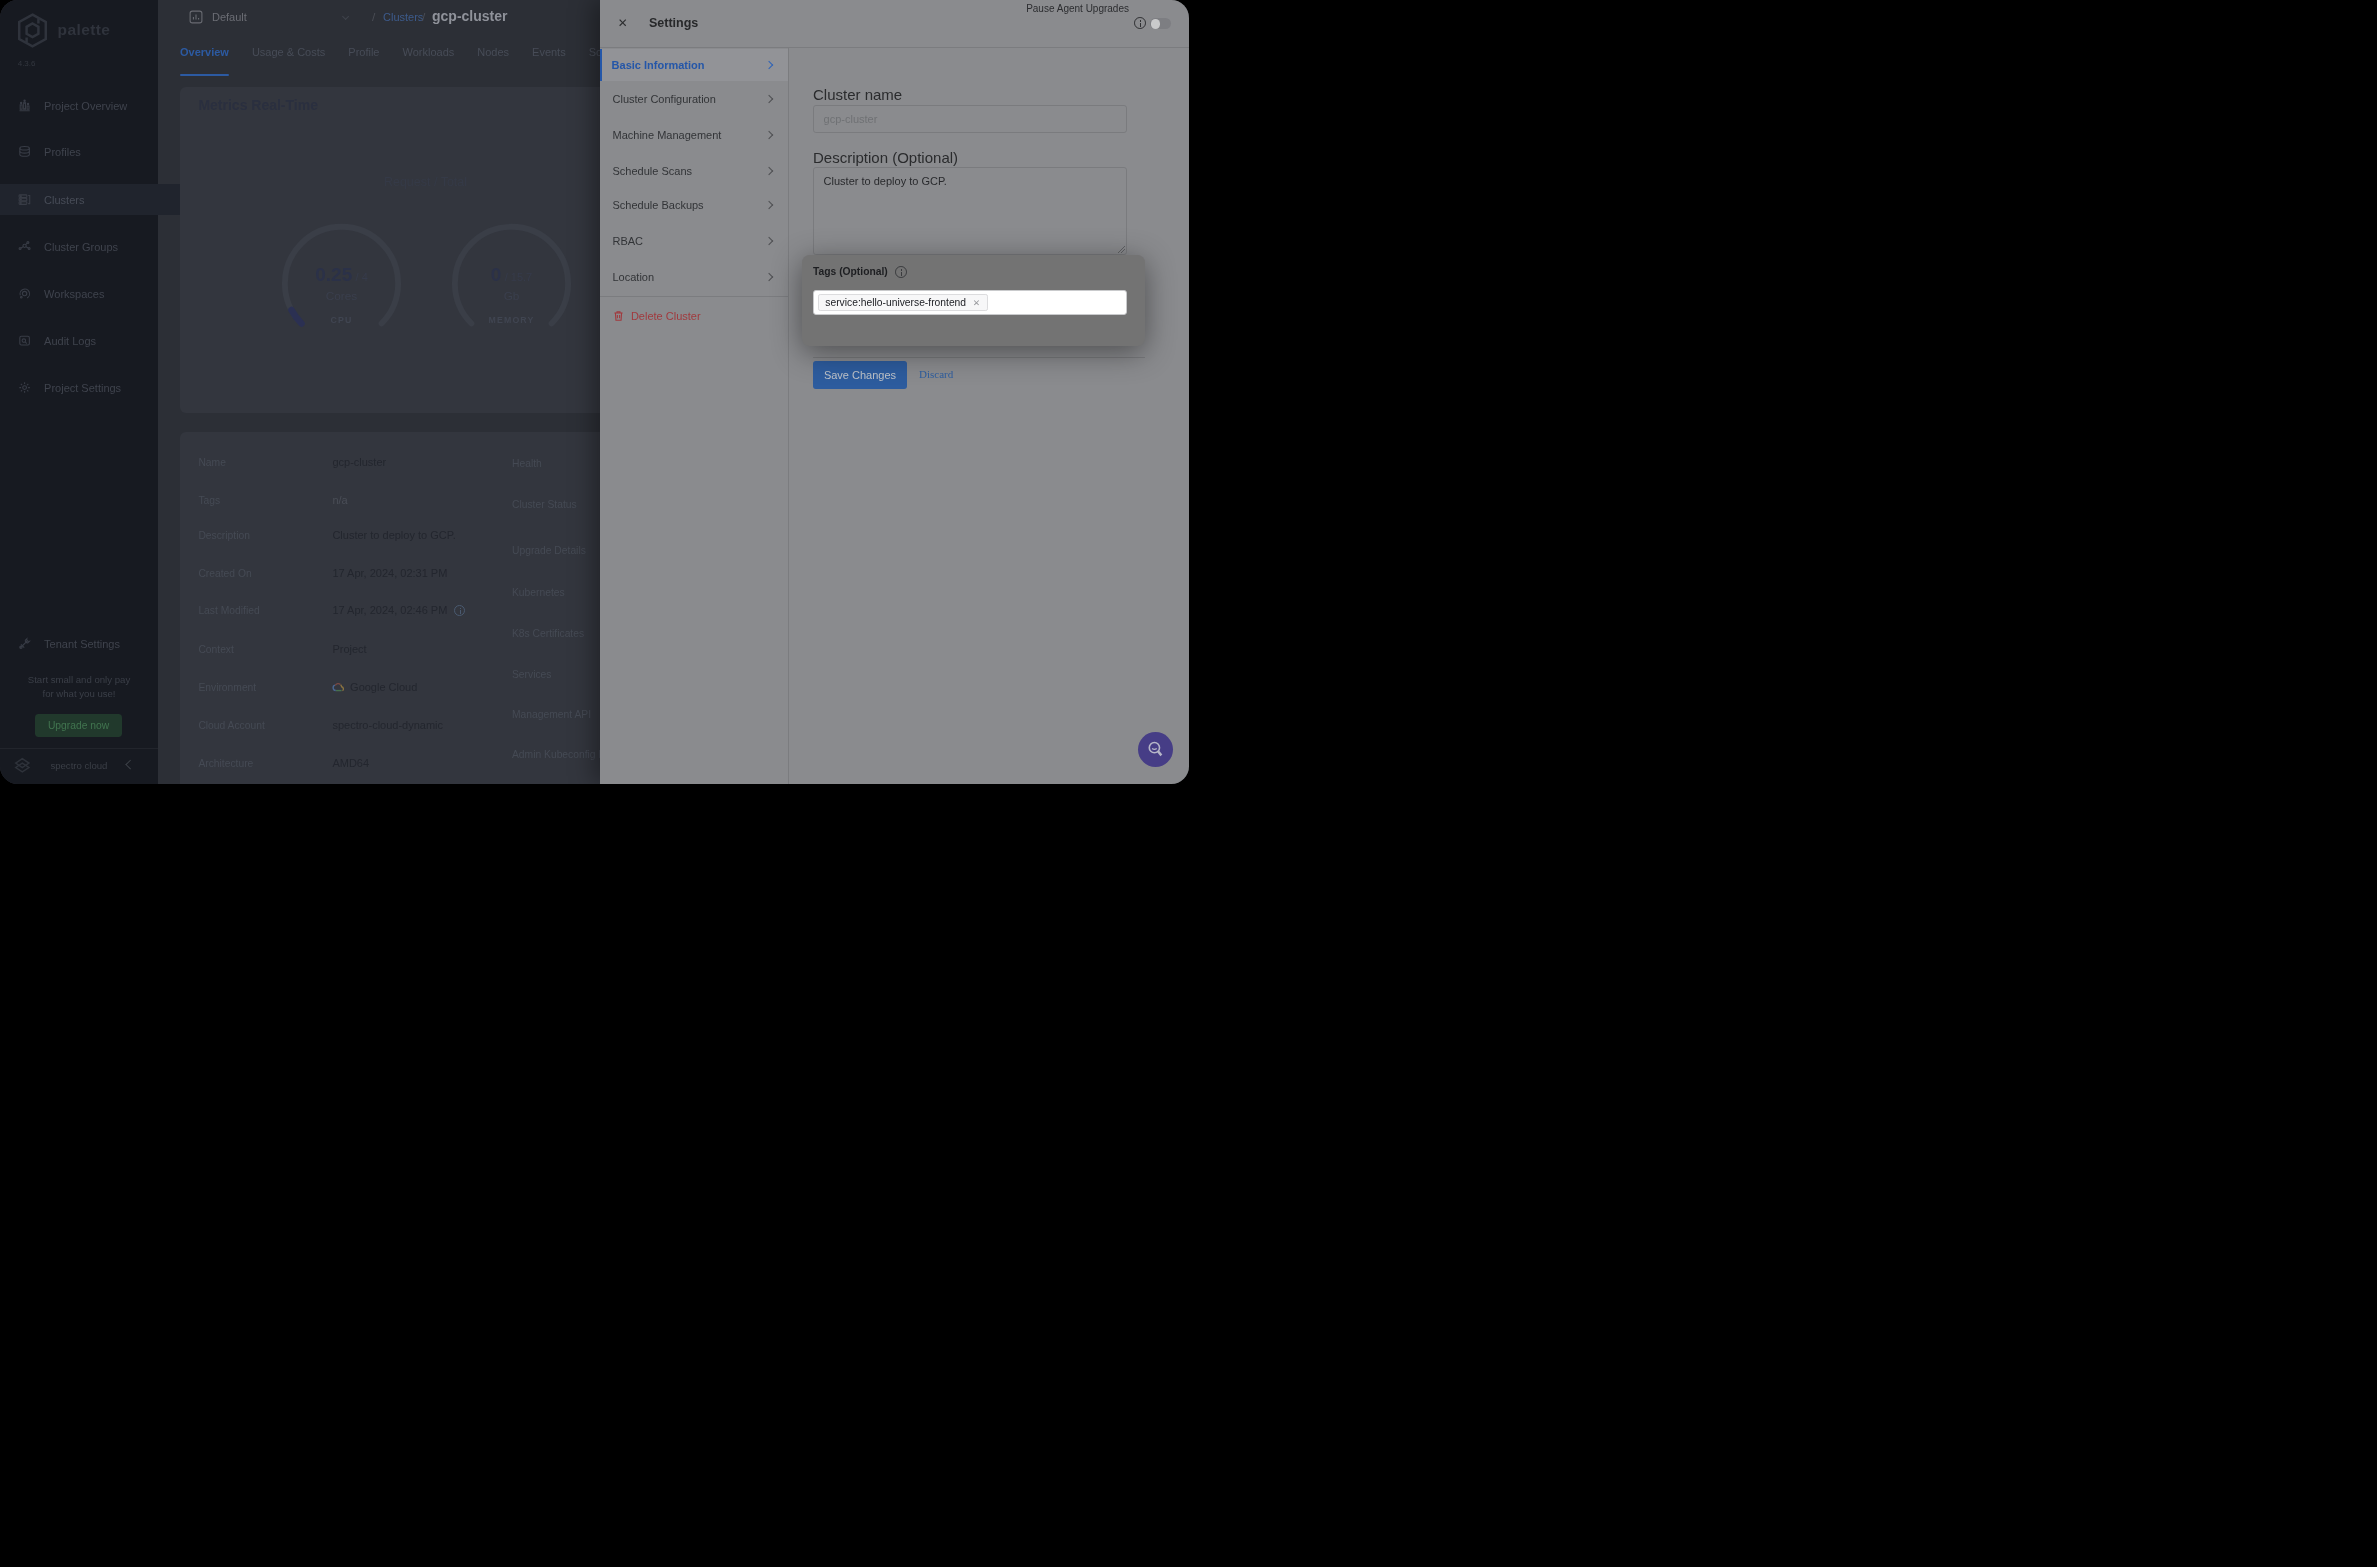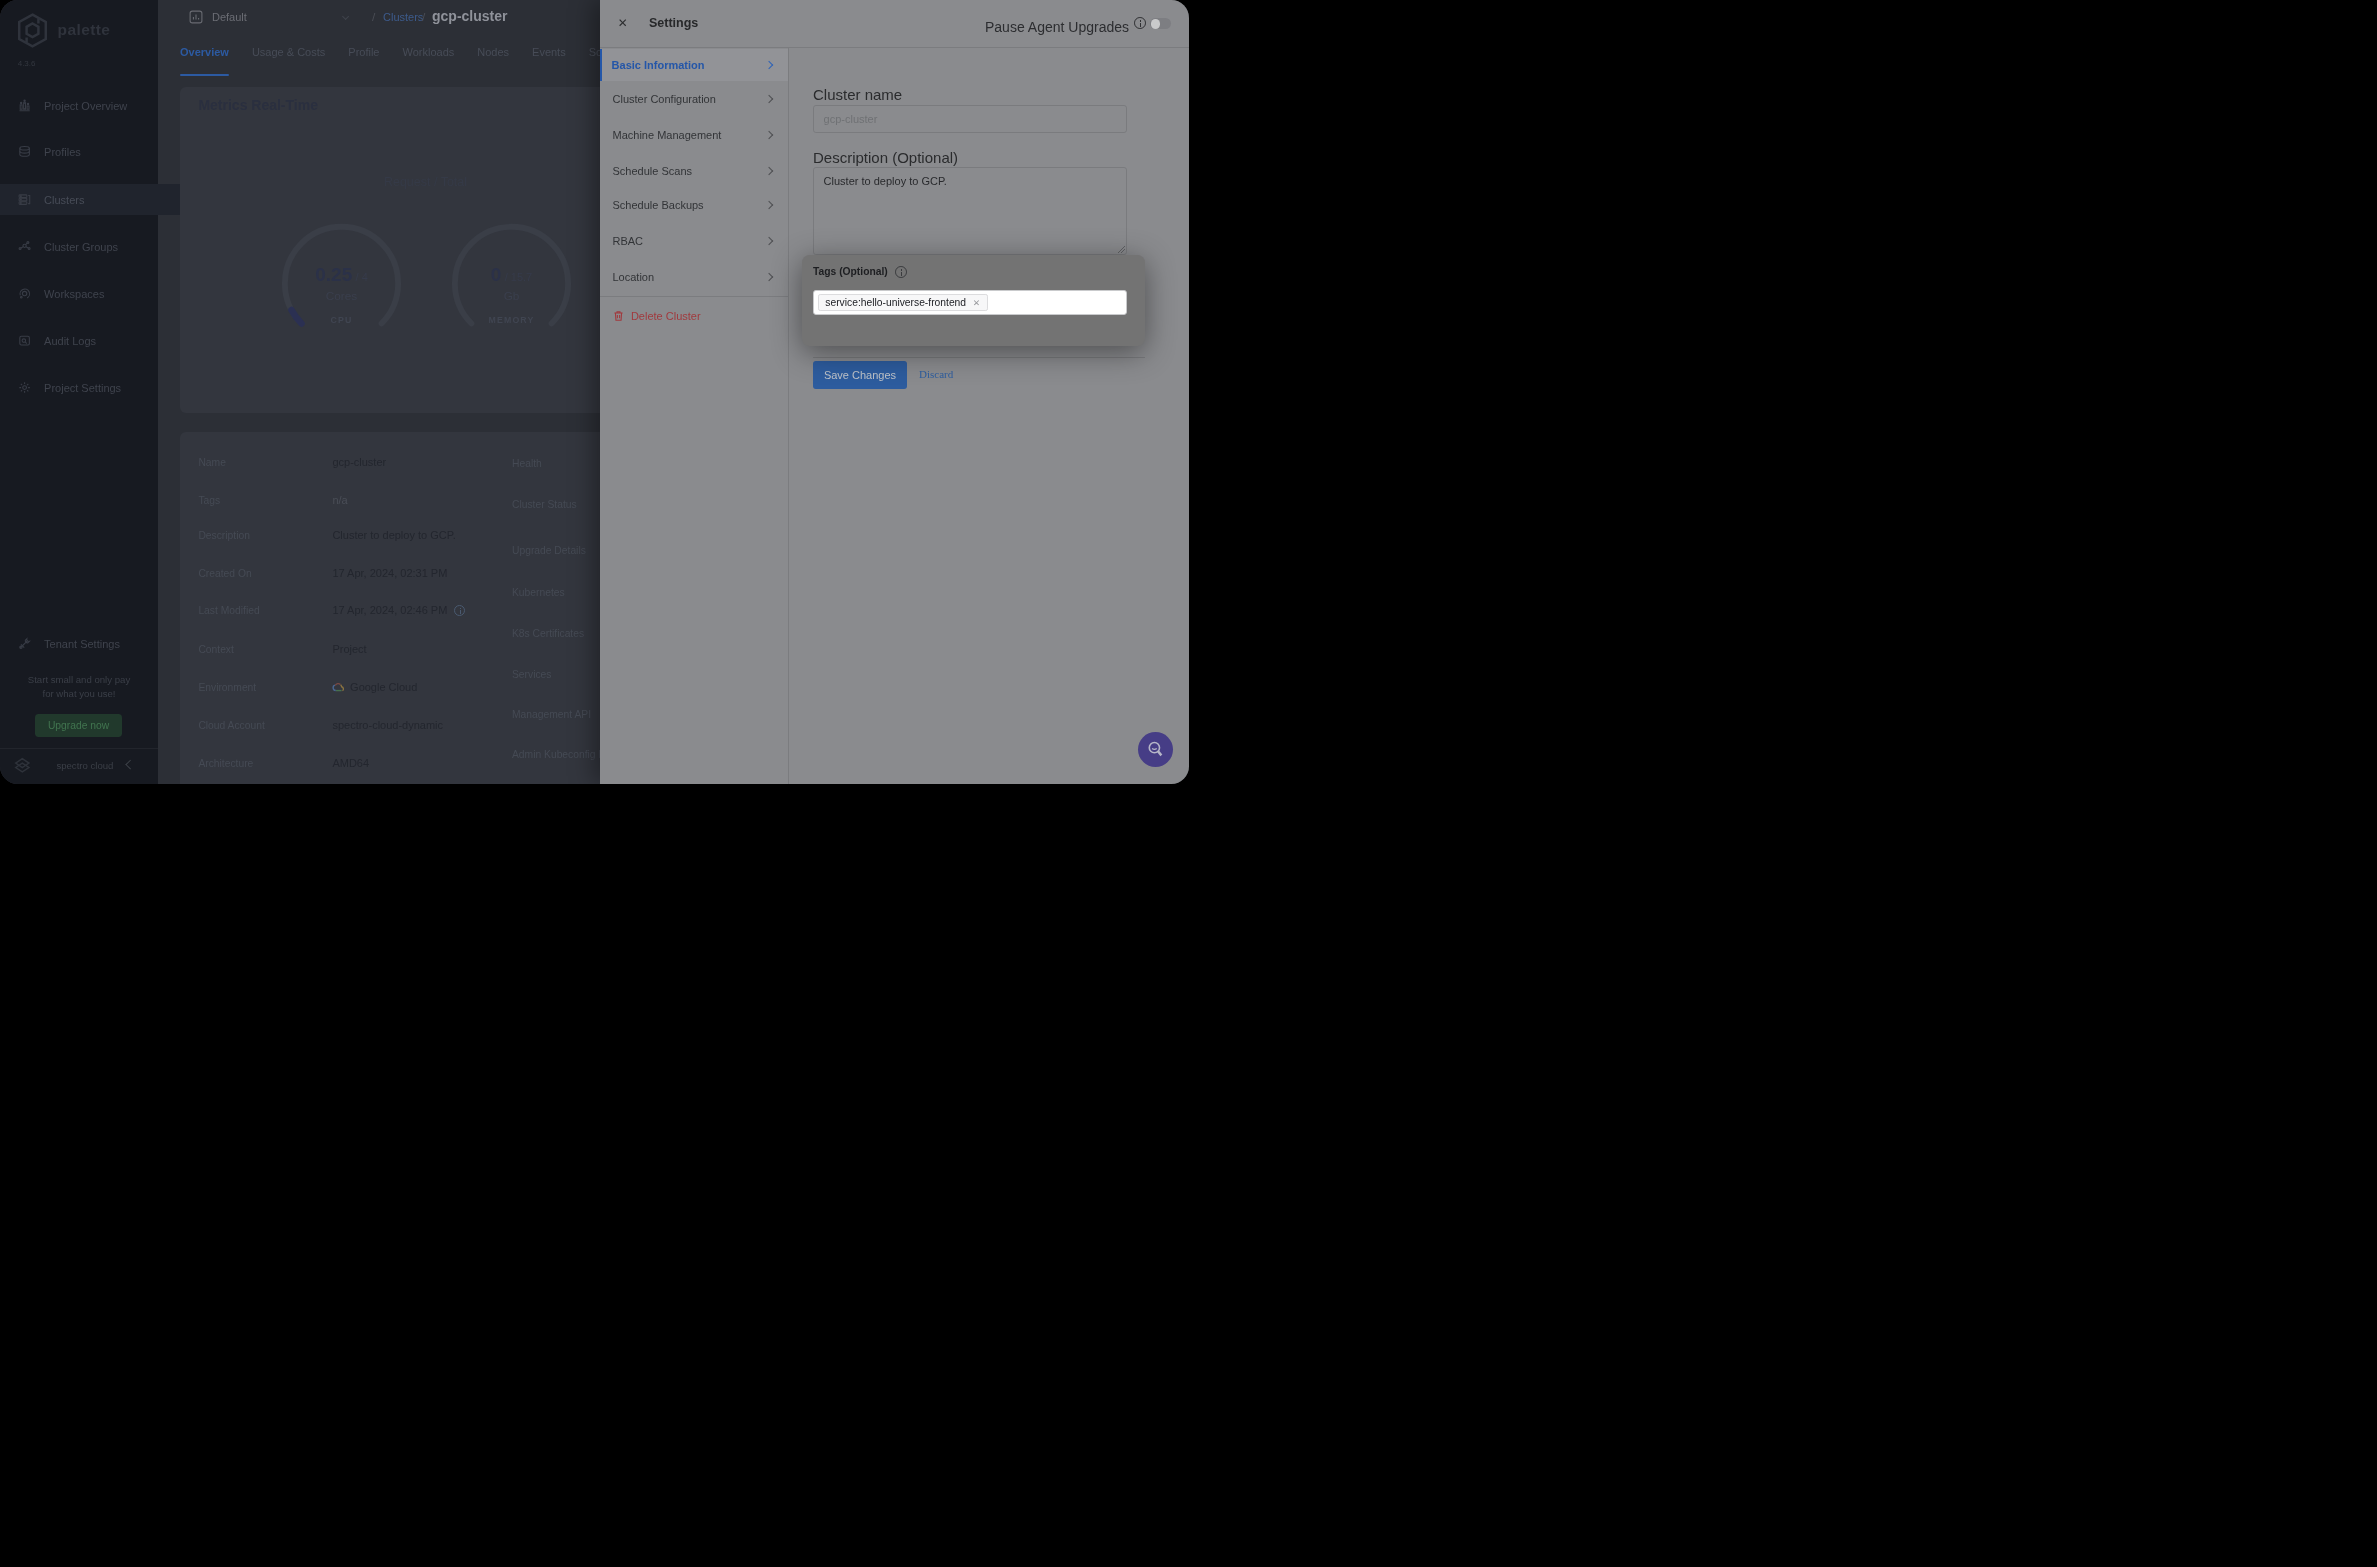--- a/index.html
+++ b/index.html
@@ -13,21 +13,21 @@
   .logo-row{position:absolute;left:17px;top:12.5px;display:flex;align-items:center;gap:9.6px;}
   .logo-mark{width:31px;height:35px;}
   .logo-text{font-size:15.5px;font-weight:bold;color:#2f333c;letter-spacing:0.4px;}
   .version{position:absolute;left:17.7px;top:59px;font-size:8px;color:#33373f;}
   .side-item{position:absolute;left:0;width:184px;height:31px;display:flex;align-items:center;gap:12.5px;padding-left:18.4px;color:#3f434d;font-size:11px;cursor:pointer;}
   .side-item .sicon{width:13.2px;height:13.2px;flex:0 0 13.2px;color:#383c46;}
   .side-item.selected{background:#20242d;color:#474c57;}
   .promo{position:absolute;left:0;width:158px;text-align:center;color:#3b3f48;font-size:9.6px;line-height:13.2px;}
   .upgrade-btn{position:absolute;left:35px;top:714px;width:87px;height:23px;background:#21392c;color:#41744f;font-size:10.3px;border:none;border-radius:3.7px;display:flex;align-items:center;justify-content:center;cursor:pointer;}
   .side-footer-divider{position:absolute;left:0;top:748px;width:158px;height:0.7px;background:#22252c;}
-  .footer-row{position:absolute;left:11.8px;top:755px;display:flex;align-items:center;gap:24px;}
+  .footer-row{position:absolute;left:11.8px;top:755px;display:flex;align-items:center;gap:18px;}
   .footer-brand{font-size:9.6px;color:#3b3f47;}
   .collapse-chevron{position:absolute;left:127px;top:761px;width:6.6px;height:6.6px;border-left:1.5px solid #3e4249;border-bottom:1.5px solid #3e4249;transform:rotate(45deg);cursor:pointer;}
 
   
   .proj-icon{position:absolute;left:189px;top:9.6px;width:14px;height:14px;color:#686a71;}
   .proj-name{position:absolute;left:212px;top:11px;font-size:11px;color:#6b6d74;cursor:pointer;}
   .proj-caret{position:absolute;left:343px;top:14px;width:5.2px;height:5.2px;border-right:1.1px solid #3f434b;border-bottom:1.1px solid #3f434b;transform:rotate(45deg);}
   .crumb-sep1{position:absolute;left:372px;top:10.3px;font-size:11.8px;color:#4a4d55;}
   .crumb-link{position:absolute;left:383px;top:11px;font-size:11px;color:#3d5b8c;cursor:pointer;}
   .crumb-sep2{position:absolute;left:422px;top:10.3px;font-size:11.8px;color:#4a4d55;}
@@ -59,21 +59,21 @@
   .dvalue.na{color:#4a4e57;}
   .rlabel{position:absolute;left:332px;font-size:10.3px;color:#454a54;white-space:nowrap;text-align:right;}
   .info-dot{width:11px;height:11px;border:0.9px solid #4a5a70;border-radius:50%;position:relative;flex:0 0 11px;}
   .info-dot::after{content:"";position:absolute;left:4.7px;top:4.4px;width:1.2px;height:3.7px;background:#4a5a70;}
   .info-dot::before{content:"";position:absolute;left:4.7px;top:2.2px;width:1.2px;height:1.2px;background:#4a5a70;}
 
   
   .panel{position:absolute;left:600px;top:0;width:589px;height:784px;background:#8a8b8e;box-shadow:-7.4px 0 22px rgba(0,0,0,.35);z-index:10;}
   .panel-close{position:absolute;left:17.7px;top:15.5px;font-size:11.8px;color:#2b2c2e;cursor:pointer;}
   .panel-title{position:absolute;left:49px;top:16px;font-size:12.5px;font-weight:bold;color:#27282a;}
-  .pause-label{position:absolute;right:60px;top:19px;font-size:14px;color:#2c2d30;}
+  .pause-label{position:absolute;right:60px;top:3px;font-size:10px;color:#2c2d30;}
   .pause-info{position:absolute;right:43px;top:17px;width:11.8px;height:11.8px;border:1px solid #2f3033;border-radius:50%;}
   .pause-info::after{content:"";position:absolute;left:4.9px;top:4.8px;width:1.3px;height:4px;background:#2f3033;}
   .pause-info::before{content:"";position:absolute;left:4.9px;top:2.4px;width:1.3px;height:1.3px;background:#2f3033;}
   .toggle{position:absolute;right:18.4px;top:18.4px;width:20.6px;height:11px;background:#7d7e82;border-radius:5.9px;cursor:pointer;}
   .toggle .knob{position:absolute;left:0.7px;top:0.7px;width:9.6px;height:9.6px;border-radius:50%;background:#c9cacb;}
   .panel-head-divider{position:absolute;left:0;top:47px;width:589px;height:0.7px;background:#7b7c7f;}
   .panel-vdivider{position:absolute;left:188px;top:47px;width:0.7px;height:737px;background:#7b7c7f;}
 
   .pnav-item{position:absolute;left:0;width:188px;height:32px;display:flex;align-items:center;padding-left:12.5px;font-size:11px;color:#323437;cursor:pointer;}
   .pnav-item .chev{position:absolute;right:16px;width:5.9px;height:5.9px;border-right:1.2px solid #4d4e51;border-bottom:1.2px solid #4d4e51;transform:rotate(-45deg);}

